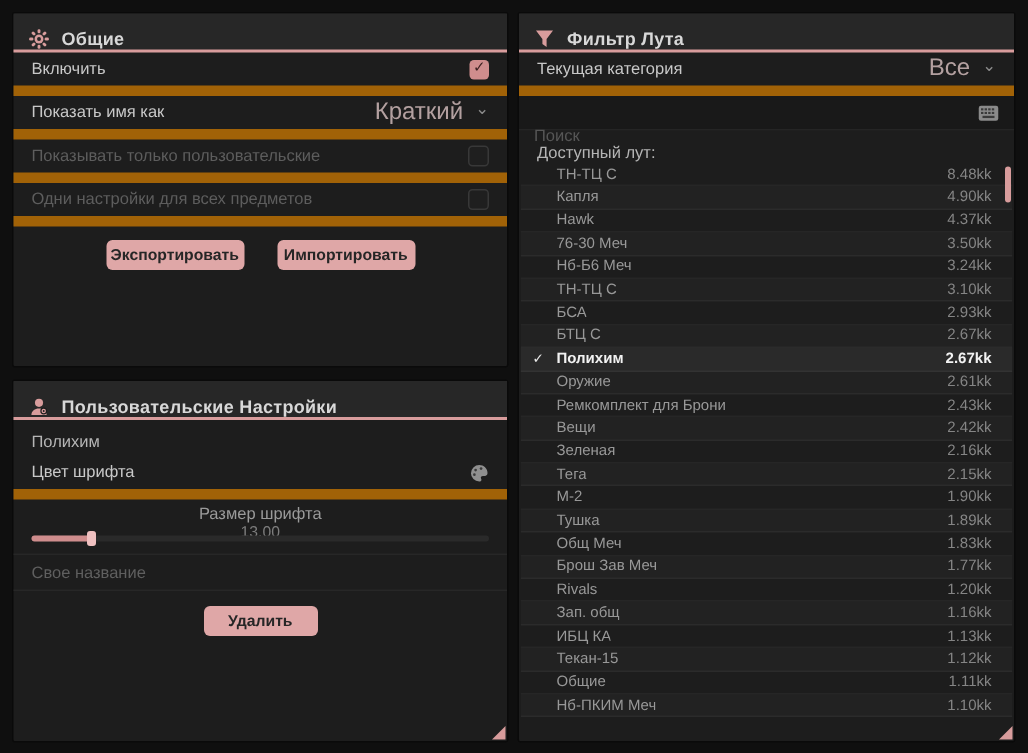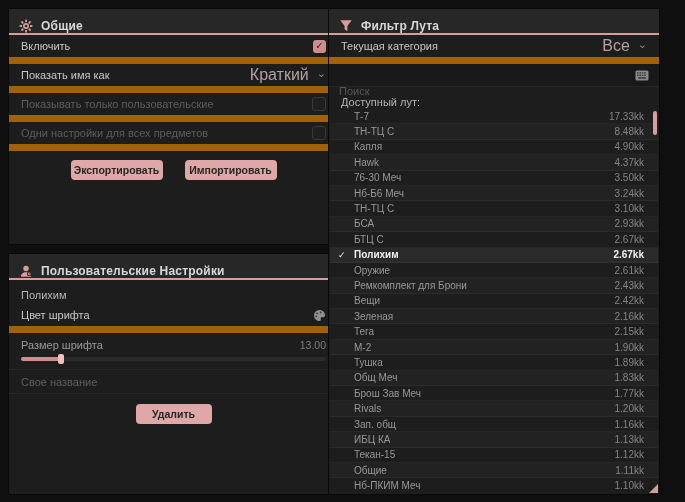--- a/index.html
+++ b/index.html
@@ -8,21 +8,21 @@
     background:#0f0f0f;
     font-family:"Liberation Sans","DejaVu Sans",sans-serif;
     -webkit-font-smoothing:antialiased;
   }
   .window{
     position:absolute;background:#1d1d1d;border:1px solid #0a0a0a;
     box-sizing:border-box;border-radius:2px;
   }
   #win-general{left:8px;top:8px;width:331px;height:237px;}
   #win-custom{left:8px;top:253px;width:331px;height:242px;}
-  #win-filter{left:328px;top:8px;width:332px;height:487px;}
+  #win-filter{left:345px;top:8px;width:332px;height:487px;}
 
   .panel-header{
     height:24px;background:#272727;display:flex;align-items:flex-end;
     gap:8px;padding:0 10px;border-bottom:2px solid #d89c9c;
   }
   .panel-title{font-size:12px;color:#d8d8d8;font-weight:bold;letter-spacing:.2px;}
   .hicon{width:14px;height:14px;flex:0 0 auto;display:block;}
 
   .row{
     display:flex;align-items:center;justify-content:space-between;
@@ -45,21 +45,21 @@
 
   .btn-row{display:flex;justify-content:center;gap:22px;margin-top:9px;}
   .pink-btn{
     background:#dfa7a7;color:#262626;font-size:10.5px;font-weight:bold;
     border:none;border-radius:4px;padding:4px 0;width:92px;cursor:pointer;
     font-family:inherit;
   }
   .section-label{font-size:11px;color:#b5b5b5;padding:9px 12px 3px 12px;}
 
   .slider-row{padding:4px 12px 8px 12px;border-bottom:1px solid #272727;}
-  .slider-top{display:flex;justify-content:space-between;align-items:center;height:16px;}
+  .slider-top{display:flex;justify-content:space-between;align-items:center;height:16px;flex-direction:column;}
   .slider-top .lbl{font-size:11px;color:#9a9a9a;}
   .slider-top .val{font-size:10.5px;color:#7d7d7d;}
   .slider-track{position:relative;height:4px;background:#2a2a2a;border-radius:2px;margin-top:4px;}
   .slider-fill{position:absolute;left:0;top:0;height:4px;width:13%;background:#cf8d8d;border-radius:2px;}
   .slider-handle{
     position:absolute;left:13%;top:50%;transform:translate(-3px,-50%);
     width:6px;height:10px;background:#efc0c0;border-radius:2px;cursor:pointer;
   }
 
   .text-input{
@@ -239,25 +239,20 @@
         <rect x="3" y="7.2" width="8" height="1.5"></rect>
       </g>
     </svg>
   </div>
 
   <div class="section-label">Доступный лут:</div>
 
   <div class="loot-list" id="loot-list">
       <div class="loot-row">
       <span class="check"></span>
-      <span class="name">Т-7</span>
-      <span class="value">17.33kk</span>
-    </div>
-      <div class="loot-row">
-      <span class="check"></span>
       <span class="name">ТН-ТЦ С</span>
       <span class="value">8.48kk</span>
     </div>
       <div class="loot-row">
       <span class="check"></span>
       <span class="name">Капля</span>
       <span class="value">4.90kk</span>
     </div>
       <div class="loot-row">
       <span class="check"></span>

